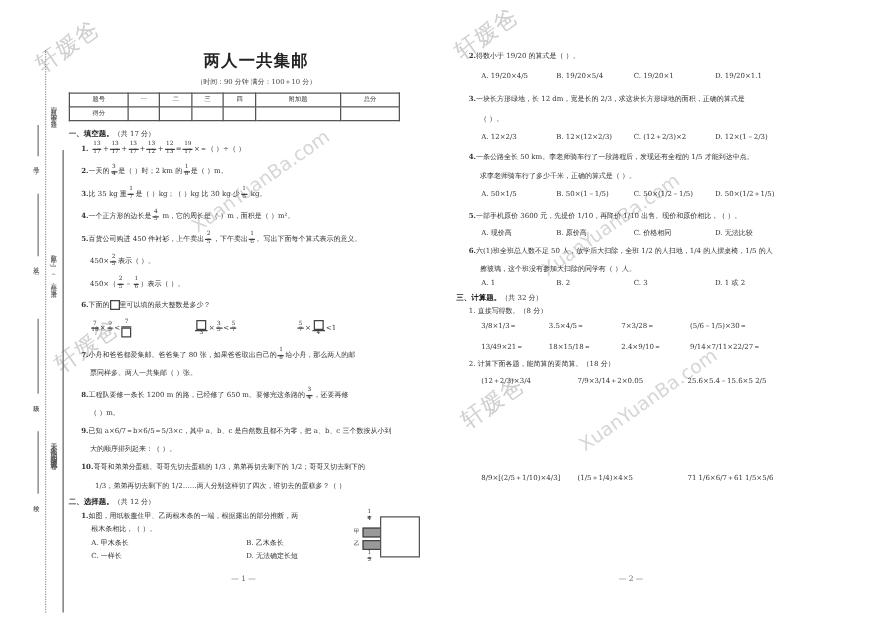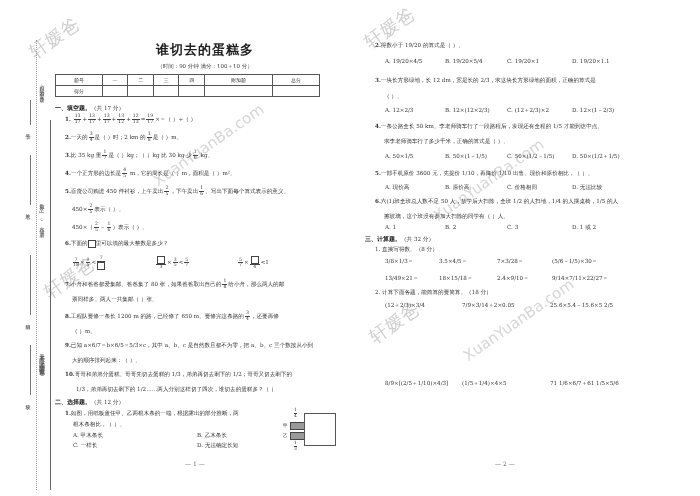--- a/index.html
+++ b/index.html
@@ -49,21 +49,21 @@
 
 <div class="side-label" style="left:25px;top:130px;">学号</div>
 <div class="side-line" style="left:30px;top:100px;height:25px;"></div>
 <div class="side-label" style="left:25px;top:210px;">姓名</div>
 <div class="side-line" style="left:30px;top:155px;height:50px;"></div>
 <div class="side-label" style="left:25px;top:320px;">班级</div>
 <div class="side-line" style="left:30px;top:255px;height:60px;"></div>
 <div class="side-label" style="left:25px;top:400px;">学校</div>
 <div class="side-line" style="left:30px;top:345px;height:50px;"></div>
 
-<div class="page-title">谁切去的蛋糕多</div>
+<div class="page-title">两人一共集邮</div>
 <div class="page-sub">（时间：90 分钟      满分：100＋10 分）</div>
 
 <table class="score">
   <tbody>
       <tr>
     <td>题号</td>
     <td>一</td>
     <td>二</td>
     <td>三</td>
     <td>四</td>

